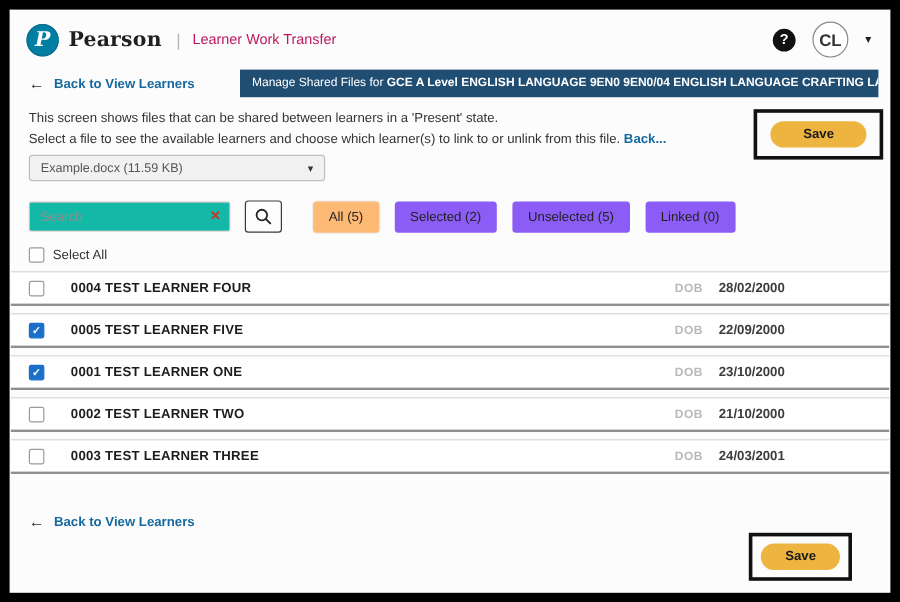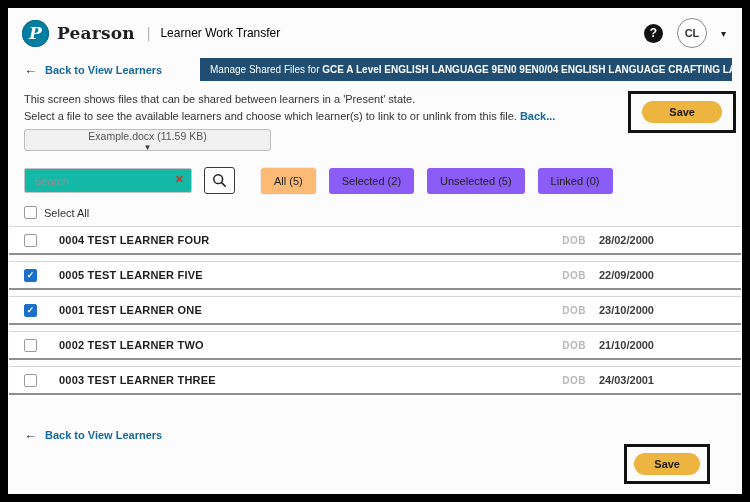--- a/index.html
+++ b/index.html
@@ -14,29 +14,29 @@
   .hdr { display: flex; align-items: center; justify-content: space-between; padding: 10px 16px 6px 14px; height: 46px; }
   .brand { display: flex; align-items: center; gap: 8px; }
   .logo {
     width: 27px; height: 27px; border-radius: 50%; background: #007fa3;
     color: #fff; display: flex; align-items: center; justify-content: center;
     font-family: "DejaVu Serif", serif; font-style: italic; font-weight: bold; font-size: 17px;
     box-shadow: 0 0 0 1px #0d6d8c inset;
   }
   .brand-name { font-family: "DejaVu Serif", serif; font-weight: 600; font-size: 17px; color: #1f1f1f; letter-spacing: 0.2px; }
   .brand-sep { color: #b5b5b5; font-size: 14px; margin: 0 2px 0 4px; font-weight: 300; }
-  .app-title { color: #000000; font-size: 12px; }
+  .app-title { color: #be185d; font-size: 12px; }
   .hdr-right { display: flex; align-items: center; gap: 14px; }
   .help {
     width: 19px; height: 19px; border-radius: 50%; background: #111; color: #fff;
     display: flex; align-items: center; justify-content: center; font-size: 12px; font-weight: bold; cursor: pointer;
   }
   .avatar {
     width: 30px; height: 30px; border-radius: 50%; border: 1.5px solid #8a8a8a; background: #fff;
-    color: #333; display: flex; align-items: center; justify-content: center; font-size: 11px; font-weight: bold; cursor: pointer;
+    color: #333; display: flex; align-items: center; justify-content: center; font-size: 14px; font-weight: bold; cursor: pointer;
   }
   .hdr-caret { color: #222; font-size: 10px; cursor: pointer; }
 
   
   .crumb-row { display: flex; align-items: flex-start; justify-content: space-between; padding: 4px 10px 0 16px; }
   .back-link { display: flex; align-items: center; gap: 8px; text-decoration: none; cursor: pointer; margin-top: 4px; }
   .back-arrow { color: #2b2b2b; font-size: 13px; }
   .back-label { color: #15699e; font-size: 11px; font-weight: bold; }
   .banner {
     background: #204d72; color: #fff; font-size: 10px; padding: 6px 10px;
@@ -52,21 +52,21 @@
   .save-btn {
     background: #edb440; border: none; border-radius: 13px; padding: 5px 27px;
     font-family: "Liberation Sans", sans-serif; font-size: 11px; font-weight: bold; color: #1a1a1a; cursor: pointer;
   }
 
   
   .file-row { padding: 2px 16px 0 16px; margin-top: -6px; }
   .file-select {
     width: 247px; height: 22px; background: #f1f1f1; border: 1px solid #bdbdbd; border-radius: 3px;
     display: flex; align-items: center; justify-content: space-between; padding: 0 9px;
-    font-size: 10.5px; color: #555; cursor: pointer; flex-direction: column;
+    font-size: 10.5px; color: #555; cursor: pointer;
   }
   .sel-caret { color: #333; font-size: 9px; }
 
   
   .search-row { display: flex; align-items: center; padding: 0 16px; margin-top: 16px; gap: 12px; }
   .search-box { position: relative; width: 168px; }
   .search-box input {
     width: 100%; height: 25px; border: 1px solid #c4c4c4; border-radius: 2px; padding: 0 24px 0 9px;
     font-family: "Liberation Sans", sans-serif; font-size: 11px; color: #333; background: #14b8a6; outline: none;
   }

